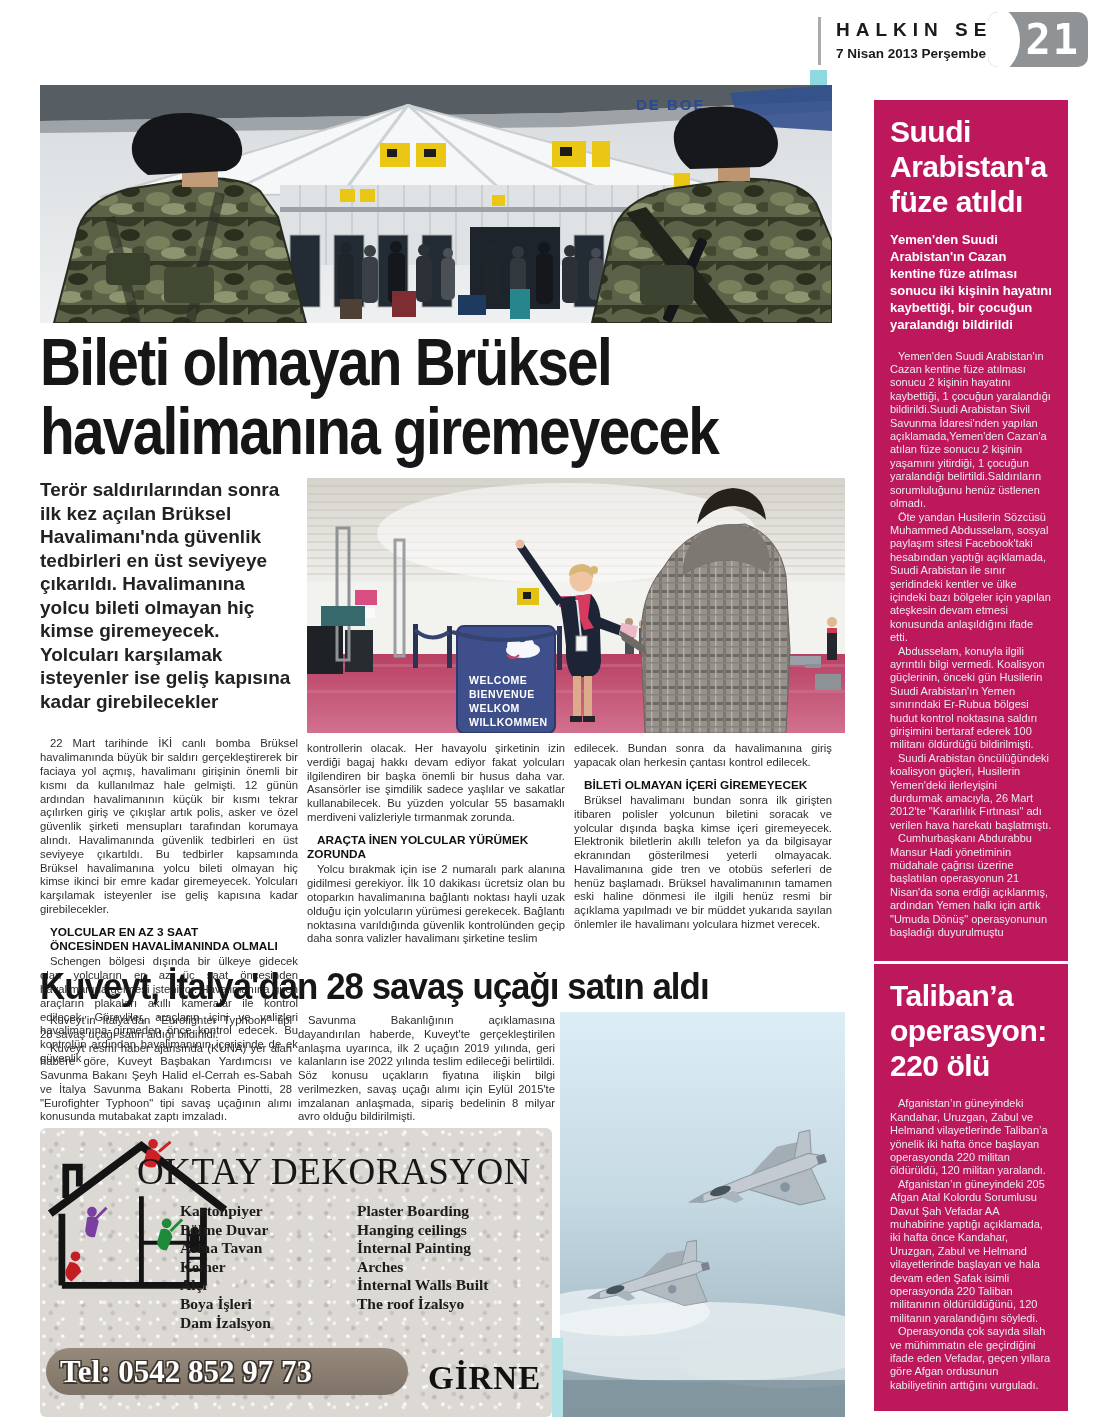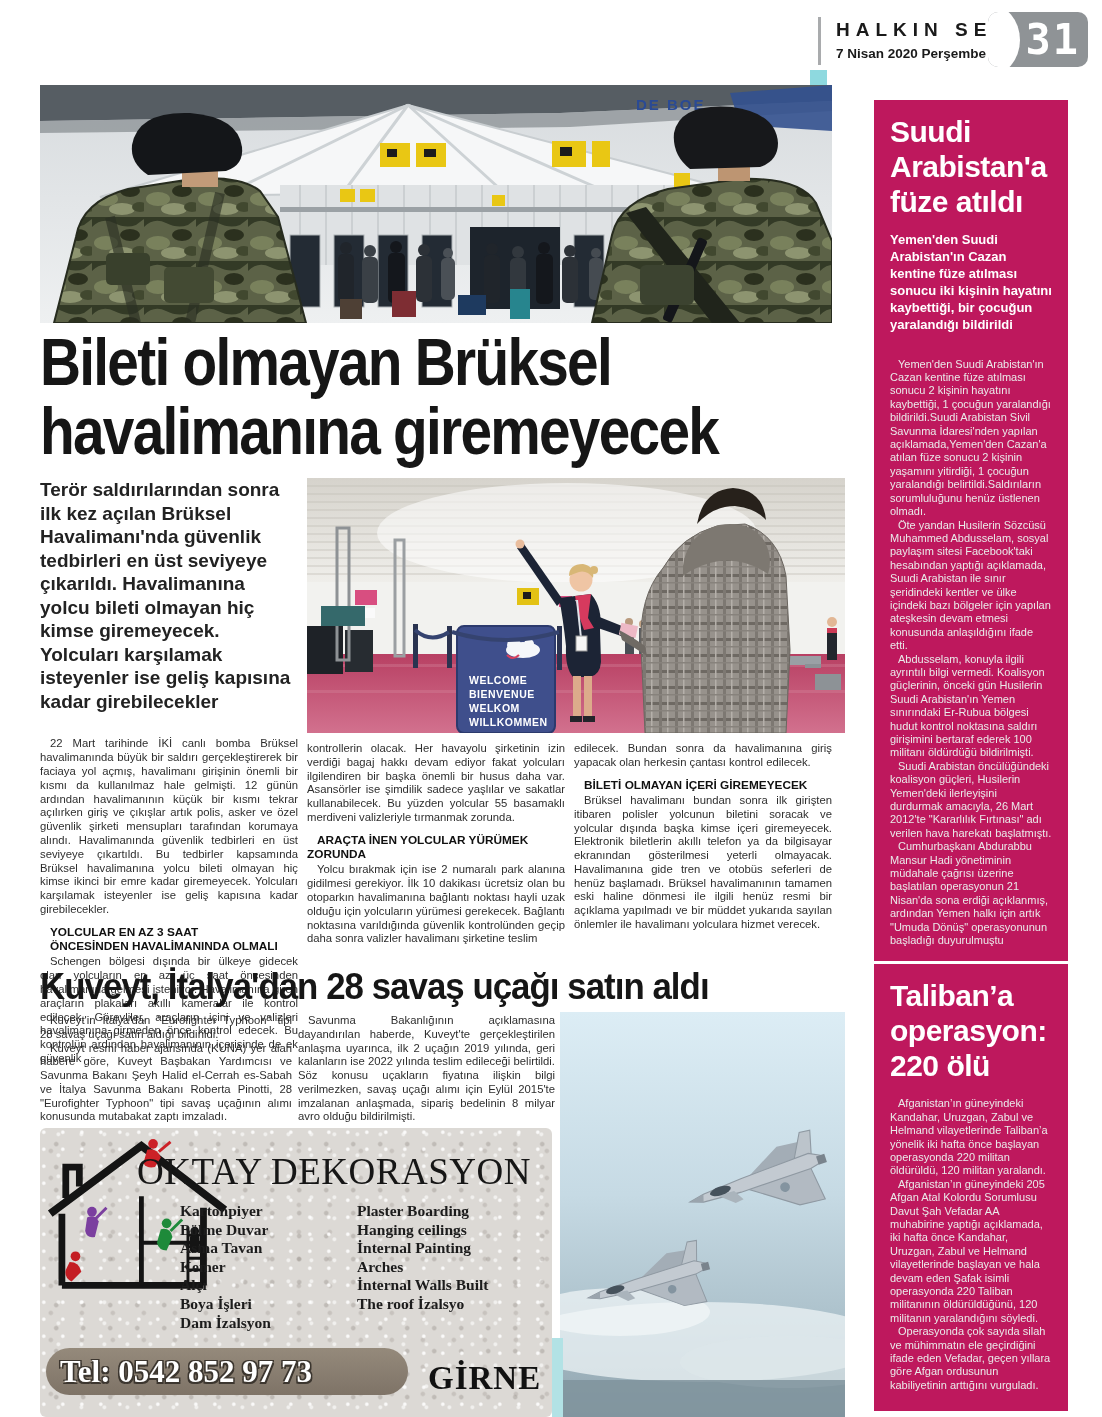--- a/index.html
+++ b/index.html
@@ -44,21 +44,21 @@
   .photo-mid{left:307px;top:478px;width:538px;height:255px}
   .photo-jet{left:560px;top:1012px;width:285px;height:405px}
   .cyan-strip{left:552px;top:1338px;width:11px;height:79px;background:#b2e2e5}
 
   
   .sidebar{background:#be185d;color:#fff;padding:10px 16px}
   .sb1{left:874px;top:100px;width:194px;height:861px}
   .sb2{left:874px;top:964px;width:194px;height:447px}
   .sb-title{font-weight:bold;font-size:30px;line-height:1.17;letter-spacing:-.5px;margin-top:4px}
   .sb-sub{font-weight:bold;font-size:13px;line-height:1.3;margin-top:13px}
-  .sb-body{font-size:11px;line-height:1.22;color:#eaeaea;margin-top:24px;text-align:left}
+  .sb-body{font-size:11px;line-height:1.22;color:#eaeaea;margin-top:16px;text-align:left}
   .sb-body p{text-indent:8px}
 
   
   .ad{left:40px;top:1128px;width:512px;height:289px;border-radius:6px;
       background-color:#dcd9d5;
       background-image:
         radial-gradient(circle at 20% 25%, rgba(255,255,255,.85) 0 1px, rgba(255,255,255,0) 2.5px),
         radial-gradient(circle at 60% 70%, rgba(140,133,126,.35) 0 1.5px, rgba(0,0,0,0) 3px),
         radial-gradient(circle at 80% 30%, rgba(255,255,255,.6) 0 1.2px, rgba(255,255,255,0) 2.6px),
         radial-gradient(circle at 35% 85%, rgba(150,143,136,.3) 0 1.4px, rgba(0,0,0,0) 3px);
@@ -77,24 +77,24 @@
   .girne{position:absolute;left:388px;top:232px;font-family:"Liberation Serif",serif;font-weight:bold;
          font-size:33px;letter-spacing:1px;color:#111}
 </style>
 </head>
 <body>
 
 <div id="page">
 
   <div class="abs mast-rule"></div>
   <div class="abs mast-title">HALKIN SESİ</div>
-  <div class="abs mast-date">7 Nisan 2020 Perşembe</div>
+  <div class="abs mast-date">7 Nisan 2013 Perşembe</div>
   <div class="abs badge">
     <div class="notch"></div>
-    <div class="num">31</div>
+    <div class="num">21</div>
   </div>
   <div class="abs accent-square"></div>
 
   <svg class="abs photo-top" viewBox="0 0 792 238" preserveAspectRatio="none">
     <defs>
       <linearGradient id="tg" x1="0" y1="0" x2="0" y2="1">
         <stop offset="0" stop-color="#d7dbde"></stop>
           <stop offset="1" stop-color="#eef0f1"></stop>
       </linearGradient>
       <pattern id="camo" width="52" height="44" patternUnits="userSpaceOnUse">

